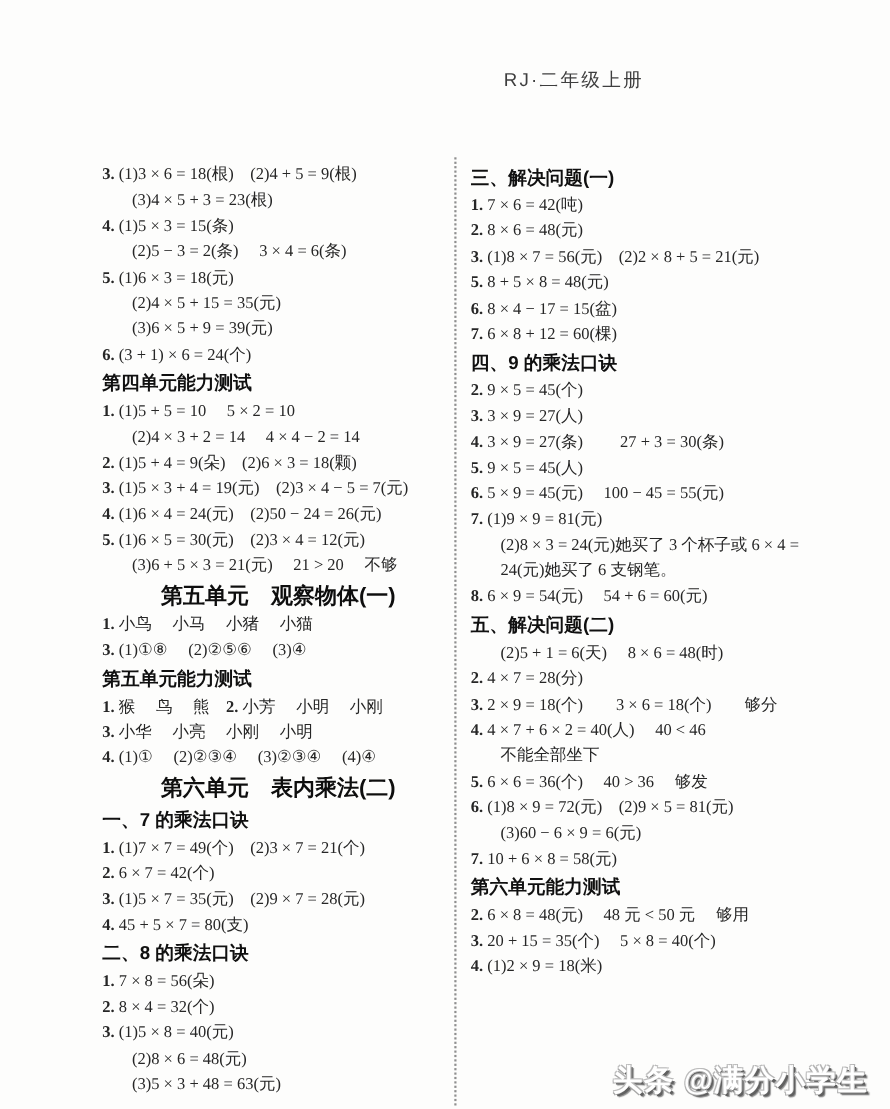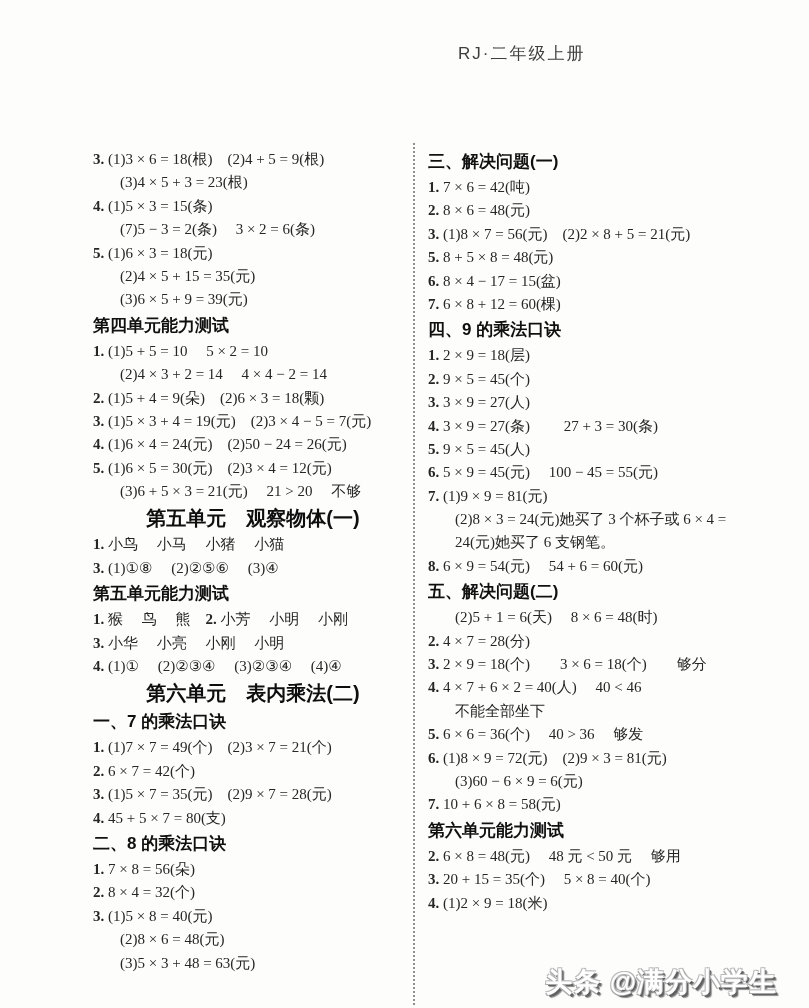--- a/index.html
+++ b/index.html
@@ -5,21 +5,21 @@
   html,body{margin:0;padding:0;}
   body{
     width:809px;height:1008px;position:relative;overflow:hidden;
     background:#fcfcfb;
     font-family:"Liberation Serif", serif;
   }
   .page-sheet{
     position:absolute;left:0;top:0;right:0;bottom:0;background:#fdfdfc;
   }
   .edition{
-    position:absolute;left:458px;top:42px;
+    position:absolute;left:458px;top:61px;
     font-family:"Liberation Sans", sans-serif;
     font-size:17px;font-weight:500;color:#3e3e3e;letter-spacing:2px;
     white-space:pre;
   }
   .divider{
     position:absolute;left:413px;top:143px;height:862px;width:0;
     border-left:2px dotted #8f8f8f;
   }
   .col{position:absolute;top:148px;}
   .col-left{left:93px;width:320px;}
@@ -35,21 +35,21 @@
     font-family:"Liberation Sans", sans-serif;font-weight:bold;
     font-size:20px;color:#0e0e0e;text-align:center;
     height:30px;line-height:30px;
   }
   .h2{
     font-family:"Liberation Sans", sans-serif;font-weight:bold;
     font-size:17px;color:#101010;text-align:left;
     height:28px;line-height:28px;
   }
   .watermark{
-    position:absolute;right:32px;bottom:8px;
+    position:absolute;right:20px;bottom:8px;
     font-family:"Liberation Sans", sans-serif;
     font-weight:bold;font-size:27px;letter-spacing:1px;
     color:#ffffff;white-space:pre;
     text-shadow:
       -1px -1px 0 #bdbdbd,
        1px -1px 0 #b5b5b5,
       -1px  1px 0 #a8a8a8,
        2px  2px 0 #616161,
        3px  3px 1px #8a8a8a;
   }
@@ -60,24 +60,25 @@
 <div class="page-sheet"></div>
 
 <div class="edition">RJ·二年级上册</div>
 
 <div class="divider"></div>
 
 <div class="col col-left">
     <div class="line item"><span class="bn">3.</span><span> (1)3 × 6 = 18(根)　(2)4 + 5 = 9(根)</span></div>
     <div class="line cont"><span>(3)4 × 5 + 3 = 23(根)</span></div>
     <div class="line item"><span class="bn">4.</span><span> (1)5 × 3 = 15(条)</span></div>
-    <div class="line cont"><span>(7)5 − 3 = 2(条)　 3 × 2 = 6(条)</span></div>
+    <div class="line cont"><span>(2)5 − 3 = 2(条)　 3 × 4 = 6(条)</span></div>
     <div class="line item"><span class="bn">5.</span><span> (1)6 × 3 = 18(元)</span></div>
     <div class="line cont"><span>(2)4 × 5 + 15 = 35(元)</span></div>
     <div class="line cont"><span>(3)6 × 5 + 9 = 39(元)</span></div>
+    <div class="line item"><span class="bn">6.</span><span> (3 + 1) × 6 = 24(个)</span></div>
     <div class="line h2"><span>第四单元能力测试</span></div>
     <div class="line item"><span class="bn">1.</span><span> (1)5 + 5 = 10　 5 × 2 = 10</span></div>
     <div class="line cont"><span>(2)4 × 3 + 2 = 14　 4 × 4 − 2 = 14</span></div>
     <div class="line item"><span class="bn">2.</span><span> (1)5 + 4 = 9(朵)　(2)6 × 3 = 18(颗)</span></div>
     <div class="line item"><span class="bn">3.</span><span> (1)5 × 3 + 4 = 19(元)　(2)3 × 4 − 5 = 7(元)</span></div>
     <div class="line item"><span class="bn">4.</span><span> (1)6 × 4 = 24(元)　(2)50 − 24 = 26(元)</span></div>
     <div class="line item"><span class="bn">5.</span><span> (1)6 × 5 = 30(元)　(2)3 × 4 = 12(元)</span></div>
     <div class="line cont"><span>(3)6 + 5 × 3 = 21(元)　 21 &gt; 20　 不够</span></div>
     <div class="line h1"><span>第五单元　观察物体(一)</span></div>
     <div class="line item"><span class="bn">1.</span><span> 小鸟　 小马　 小猪　 小猫</span></div>
@@ -102,38 +103,37 @@
 
 <div class="col col-right">
     <div class="line h2"><span>三、解决问题(一)</span></div>
     <div class="line item"><span class="bn">1.</span><span> 7 × 6 = 42(吨)</span></div>
     <div class="line item"><span class="bn">2.</span><span> 8 × 6 = 48(元)</span></div>
     <div class="line item"><span class="bn">3.</span><span> (1)8 × 7 = 56(元)　(2)2 × 8 + 5 = 21(元)</span></div>
     <div class="line item"><span class="bn">5.</span><span> 8 + 5 × 8 = 48(元)</span></div>
     <div class="line item"><span class="bn">6.</span><span> 8 × 4 − 17 = 15(盆)</span></div>
     <div class="line item"><span class="bn">7.</span><span> 6 × 8 + 12 = 60(棵)</span></div>
     <div class="line h2"><span>四、9 的乘法口诀</span></div>
-    <div class="line item"><span class="bn">1.</span><span> 2 × 9 = 18(层)</span></div>
     <div class="line item"><span class="bn">2.</span><span> 9 × 5 = 45(个)</span></div>
     <div class="line item"><span class="bn">3.</span><span> 3 × 9 = 27(人)</span></div>
     <div class="line item"><span class="bn">4.</span><span> 3 × 9 = 27(条)　　 27 + 3 = 30(条)</span></div>
     <div class="line item"><span class="bn">5.</span><span> 9 × 5 = 45(人)</span></div>
     <div class="line item"><span class="bn">6.</span><span> 5 × 9 = 45(元)　 100 − 45 = 55(元)</span></div>
     <div class="line item"><span class="bn">7.</span><span> (1)9 × 9 = 81(元)</span></div>
     <div class="line cont"><span>(2)8 × 3 = 24(元)她买了 3 个杯子或 6 × 4 =</span></div>
     <div class="line cont"><span>24(元)她买了 6 支钢笔。</span></div>
     <div class="line item"><span class="bn">8.</span><span> 6 × 9 = 54(元)　 54 + 6 = 60(元)</span></div>
     <div class="line h2"><span>五、解决问题(二)</span></div>
     <div class="line cont"><span>(2)5 + 1 = 6(天)　 8 × 6 = 48(时)</span></div>
     <div class="line item"><span class="bn">2.</span><span> 4 × 7 = 28(分)</span></div>
     <div class="line item"><span class="bn">3.</span><span> 2 × 9 = 18(个)　　3 × 6 = 18(个)　　够分</span></div>
     <div class="line item"><span class="bn">4.</span><span> 4 × 7 + 6 × 2 = 40(人)　 40 &lt; 46</span></div>
     <div class="line cont"><span>不能全部坐下</span></div>
     <div class="line item"><span class="bn">5.</span><span> 6 × 6 = 36(个)　 40 &gt; 36　 够发</span></div>
-    <div class="line item"><span class="bn">6.</span><span> (1)8 × 9 = 72(元)　(2)9 × 3 = 81(元)</span></div>
+    <div class="line item"><span class="bn">6.</span><span> (1)8 × 9 = 72(元)　(2)9 × 5 = 81(元)</span></div>
     <div class="line cont"><span>(3)60 − 6 × 9 = 6(元)</span></div>
     <div class="line item"><span class="bn">7.</span><span> 10 + 6 × 8 = 58(元)</span></div>
     <div class="line h2"><span>第六单元能力测试</span></div>
     <div class="line item"><span class="bn">2.</span><span> 6 × 8 = 48(元)　 48 元 &lt; 50 元　 够用</span></div>
     <div class="line item"><span class="bn">3.</span><span> 20 + 15 = 35(个)　 5 × 8 = 40(个)</span></div>
     <div class="line item"><span class="bn">4.</span><span> (1)2 × 9 = 18(米)</span></div>
   </div>
 
 <div class="watermark">头条 @满分小学生</div>
 

